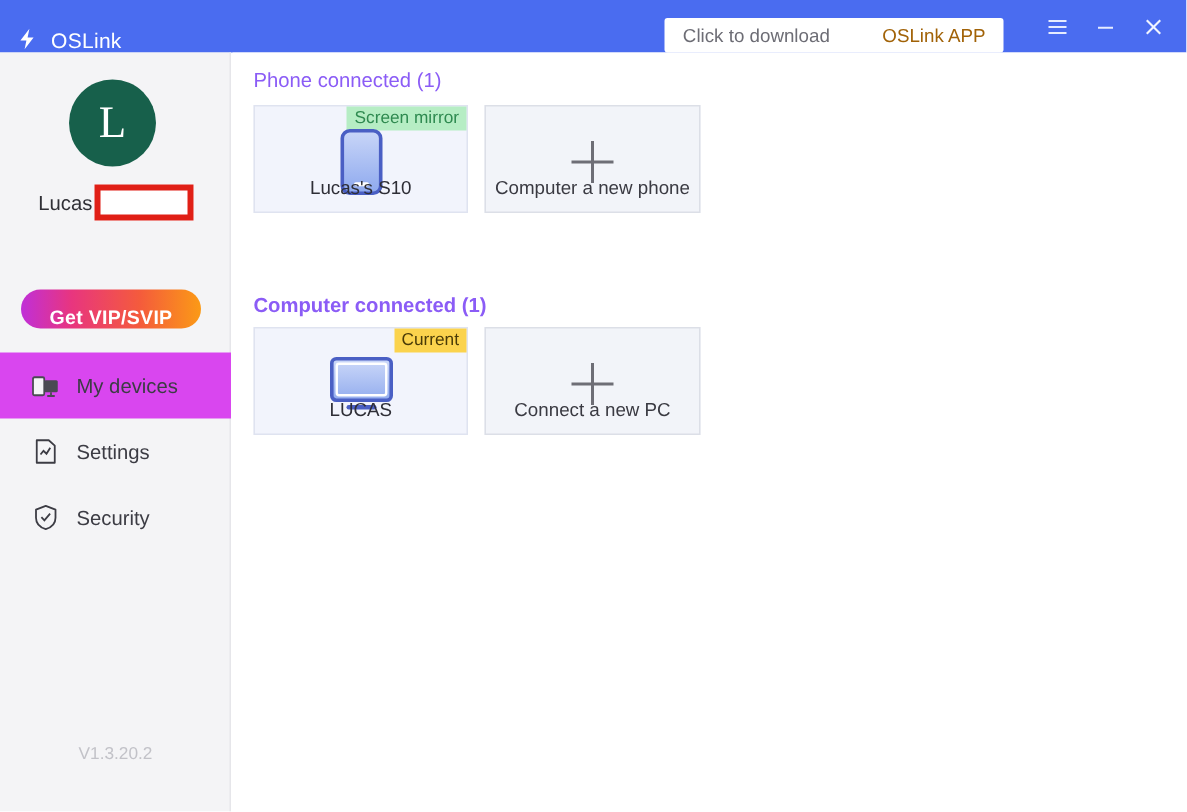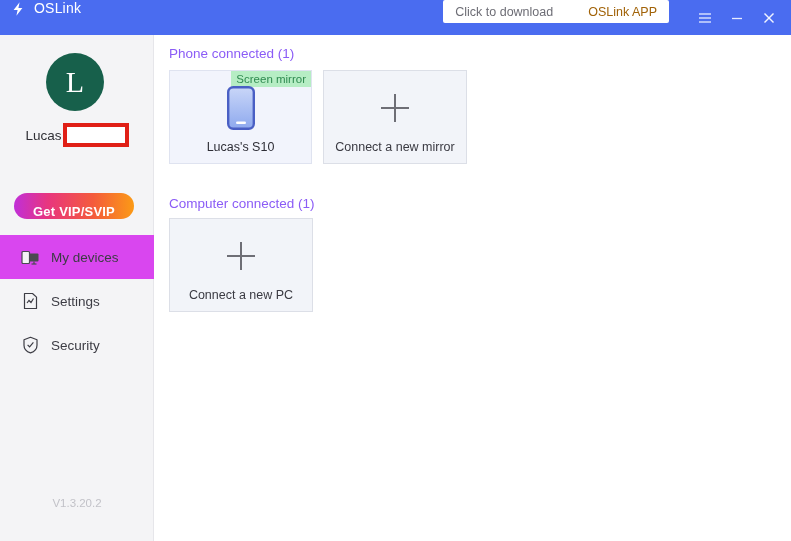--- a/index.html
+++ b/index.html
@@ -22,21 +22,21 @@
   }
 
   
   .titlebar {
     position: absolute;
     left: 0; top: 0;
     width: 791px;
     height: 35px;
     background: #4a6cf0;
     display: flex;
-    align-items: flex-start;
+    align-items: flex-end;
   }
   .tb-logo {
     margin-left: 9px;
     width: 18px; height: 18px;
     display: flex; align-items: center; justify-content: center;
   }
   .tb-title {
     margin-left: 7px;
     color: #ffffff;
     font-size: 14px;
@@ -169,29 +169,29 @@
     left: 155px; top: 35px;
     width: 636px;
     height: 506px;
     background: #ffffff;
   }
   .section-title {
     font-size: 13.5px;
     color: #8b5cf6;
   }
   .sec1-title { position: absolute; left: 14px; top: 11px; }
-  .sec2-title { position: absolute; left: 14px; top: 161px; }
+  .sec2-title { position: absolute; left: 14px; top: 161px; font-weight: bold; }
 
   .card-row { position: absolute; display: flex; }
   .row1 { left: 14px; top: 35px; }
   .row2 { left: 14px; top: 183px; }
 
   .card {
     width: 143px;
-    height: 94px;
+    height: 72px;
     background: #f2f4fc;
     border: 1px solid #dfe3f0;
     box-sizing: border-box;
     position: relative;
     cursor: pointer;
   }
   .card + .card { margin-left: 11px; }
   .card.add {
     width: 144px;
     background: #f2f4f9;
@@ -356,29 +356,46 @@
             <rect x="10" y="36.5" width="10" height="2.6" rx="1.3" fill="#ffffff"></rect>
           </svg>
         </div>
         <div class="card-label">Lucas's S10</div>
       </div>
 
       <div class="card add">
         <div class="card-ico">
           <div class="plus"></div>
         </div>
-        <div class="card-label">Connect a new mirror</div>
+        <div class="card-label">Computer a new phone</div>
       </div>
 
     </div>
 
     <div class="section-title sec2-title">Computer connected (1)</div>
 
     <div class="card-row row2">
 
+      <div class="card">
+        <div class="badge badge-current">Current</div>
+        <div class="card-ico">
+          <svg width="44" height="40" viewBox="0 0 44 40">
+            <defs>
+              <linearGradient id="monGrad" x1="0" y1="0" x2="0" y2="1">
+                <stop offset="0%" stop-color="#cdd9f9"></stop>
+                <stop offset="100%" stop-color="#93adee"></stop>
+              </linearGradient>
+            </defs>
+            <rect x="2.2" y="3.2" width="39.6" height="27.6" rx="3" fill="url(#monGrad)" stroke="#4a5fc4" stroke-width="2.4"></rect>
+            <rect x="5.5" y="6.5" width="33" height="21" rx="1.5" fill="none" stroke="#ffffff" stroke-width="1.6"></rect>
+            <rect x="12" y="34" width="20" height="3" rx="1.5" fill="#4a5fc4"></rect>
+          </svg>
+        </div>
+        <div class="card-label">LUCAS</div>
+      </div>
 
       <div class="card add">
         <div class="card-ico">
           <div class="plus"></div>
         </div>
         <div class="card-label">Connect a new PC</div>
       </div>
 
     </div>
 

